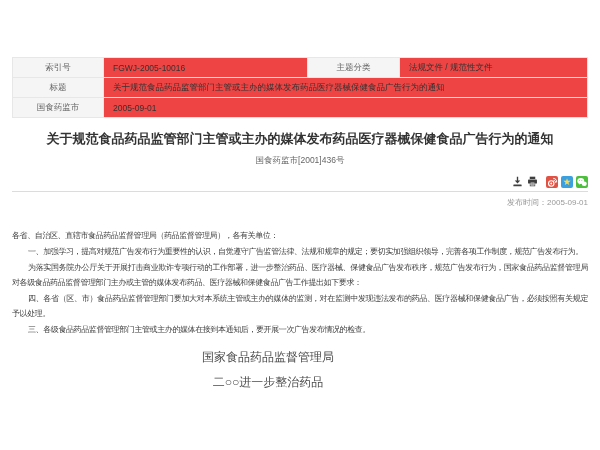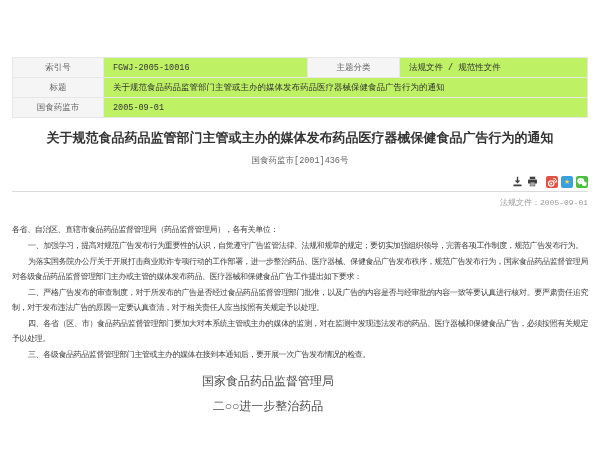--- a/index.html
+++ b/index.html
@@ -3,21 +3,21 @@
 <meta charset="utf-8">
 <style>
   * { margin: 0; padding: 0; box-sizing: border-box; }
   html, body { background: #ffffff; }
   .page {
     position: relative;
     width: 600px;
     height: 450px;
     background: #ffffff;
     overflow: hidden;
-    font-family: Liberation Mono, monospace;
+    font-family: Liberation Sans, sans-serif;
   }
   .doc { margin: 0 12px; }
 
   
   .meta-table {
     width: 100%;
     margin-top: 57px;
     border-collapse: collapse;
     table-layout: fixed;
     font-size: 8.5px;
@@ -30,21 +30,21 @@
     overflow: hidden;
   }
   .meta-table td.label {
     background: #f5f5f5;
     color: #666;
     text-align: center;
   }
   .meta-table td.value {
     color: #333;
     padding-left: 9px;
-    background: #bef264;
+    background: #ef4444;
   }
 
   
   .title {
     margin-top: 12px;
     text-align: center;
     font-size: 13px;
     font-weight: bold;
     color: #333;
     line-height: 18px;
@@ -85,21 +85,21 @@
 
   .publish-time {
     margin-top: 5px;
     text-align: right;
     font-size: 8px;
     color: #999;
   }
 
   
   .body {
-    margin-top: 14px;
+    margin-top: 20px;
     font-size: 8px;
     letter-spacing: -0.4px;
     line-height: 15px;
     color: #3f3f3f;
     text-align: justify;
   }
   .body p { margin-bottom: 1px; }
   .body p.indent { text-indent: 2em; }
 
   .sign-block {
@@ -185,28 +185,27 @@
             <path d="M12.6 13.8l-.5-1.9-1.7.6z" fill="#ffffff"></path>
             <circle cx="4.8" cy="5.9" r="0.6" fill="#4cbf3c"></circle>
             <circle cx="7.8" cy="5.9" r="0.6" fill="#4cbf3c"></circle>
           </svg>
       </span>
     </div>
 
     <div class="divider"></div>
 
     <div class="publish-time">
-      <span>法规文件：</span><span>2005-09-01</span>
+      <span>发布时间：</span><span>2005-09-01</span>
     </div>
 
     <div class="body">
       <p>各省、自治区、直辖市食品药品监督管理局（药品监督管理局），各有关单位：</p>
       <p class="indent">一、加强学习，提高对规范广告发布行为重要性的认识，自觉遵守广告监管法律、法规和规章的规定；要切实加强组织领导，完善各项工作制度，规范广告发布行为。</p>
       <p class="indent">为落实国务院办公厅关于开展打击商业欺诈专项行动的工作部署，进一步整治药品、医疗器械、保健食品广告发布秩序，规范广告发布行为，国家食品药品监督管理局对各级食品药品监督管理部门主办或主管的媒体发布药品、医疗器械和保健食品广告工作提出如下要求：</p>
-      <p class="indent">二、严格广告发布的审查制度，对于所发布的广告是否经过食品药品监督管理部门批准，以及广告的内容是否与经审批的内容一致等要认真进行核对。要严肃责任追究制，对于发布违法广告的原因一定要认真查清，对于相关责任人应当按照有关规定予以处理。</p>
       <p class="indent">四、各省（区、市）食品药品监督管理部门要加大对本系统主管或主办的媒体的监测，对在监测中发现违法发布的药品、医疗器械和保健食品广告，必须按照有关规定予以处理。</p>
       <p class="indent">三、各级食品药品监督管理部门主管或主办的媒体在接到本通知后，要开展一次广告发布情况的检查。</p>
 
       <div class="sign-block">
         <div>国家食品药品监督管理局</div>
         <div class="sign-date">二○○进一步整治药品</div>
       </div>
     </div>
 
   </div>

